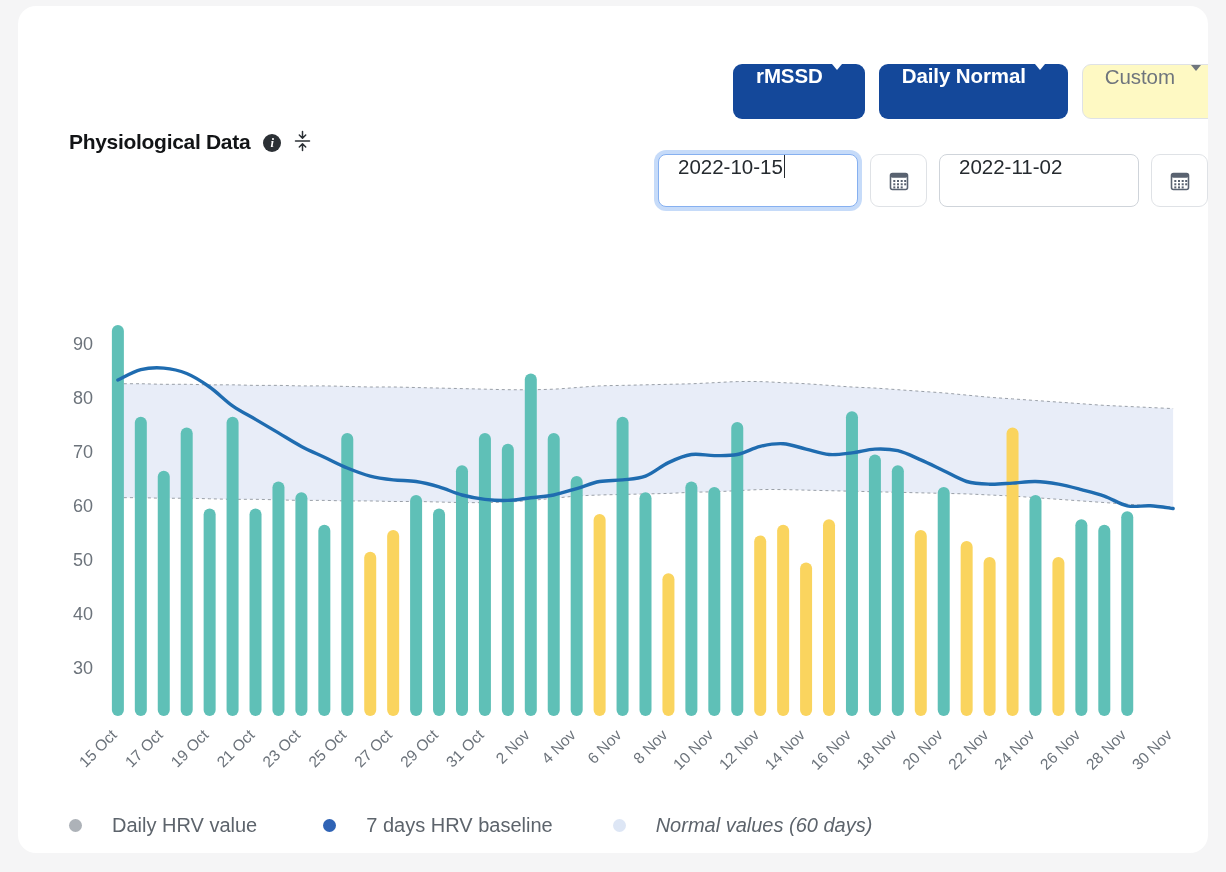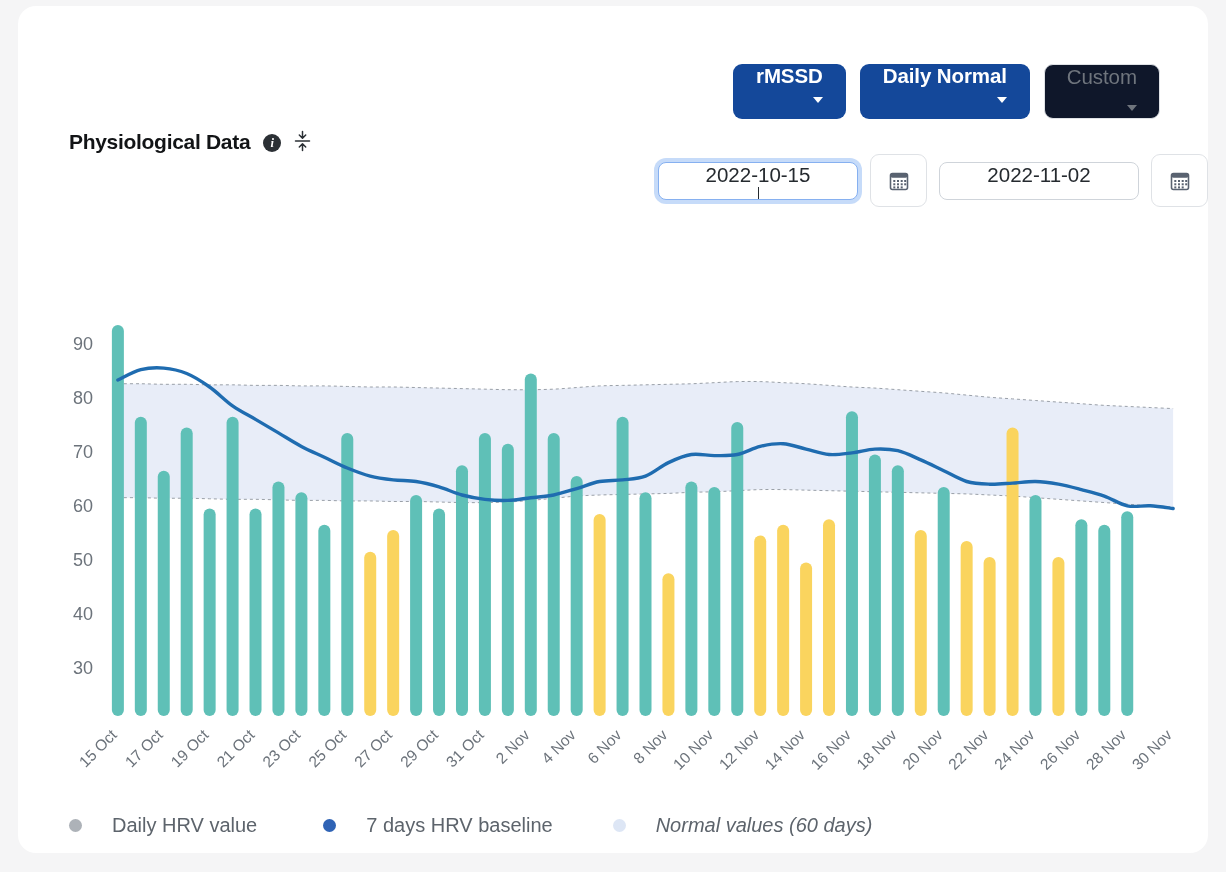--- a/index.html
+++ b/index.html
@@ -29,38 +29,37 @@
     left: 715px;
     top: 58px;
     display: flex;
     align-items: center;
     gap: 14px;
   }
 
   .btn {
     height: 55px;
     display: flex;
-    align-items: flex-end;
+    align-items: flex-start;
     gap: 9px;
     padding: 0 23px;
     border-radius: 9px;
     font-size: 20.5px;
     letter-spacing: -0.1px;
     cursor: pointer;
     user-select: none;
     white-space: nowrap;
-    flex-direction: column;
   }
   .btn-primary {
     background: #14489a;
     color: #ffffff;
     font-weight: 700;
   }
   .btn-outline {
-    background: #0f172a;
+    background: #fef9c3;
     color: #6f757d;
     border: 1px solid #dfe2e6;
     font-weight: 400;
     padding: 0 22px;
     gap: 16px;
   }
   .caret {
     width: 0; height: 0;
     border-left: 5.5px solid transparent;
     border-right: 5.5px solid transparent;
@@ -102,32 +101,31 @@
   #date-row {
     position: absolute;
     left: 640px;
     top: 148px;
     display: flex;
     align-items: center;
     gap: 12px;
   }
   .date-input {
     width: 200px;
-    height: 38px;
+    height: 53px;
     border: 1px solid #cfd4da;
     border-radius: 8px;
     background: #ffffff;
     display: flex;
-    align-items: center;
+    align-items: flex-start;
     padding: 0 19px;
     font-size: 20.5px;
     color: #252a2f;
     position: relative;
     cursor: text;
-    flex-direction: column;
   }
   .date-input.focused {
     border-color: #86b0f0;
     box-shadow: 0 0 0 4px rgba(120,170,240,0.42);
   }
   .caret-bar {
     display: inline-block;
     width: 1.6px;
     height: 23px;
     background: #252a2f;

